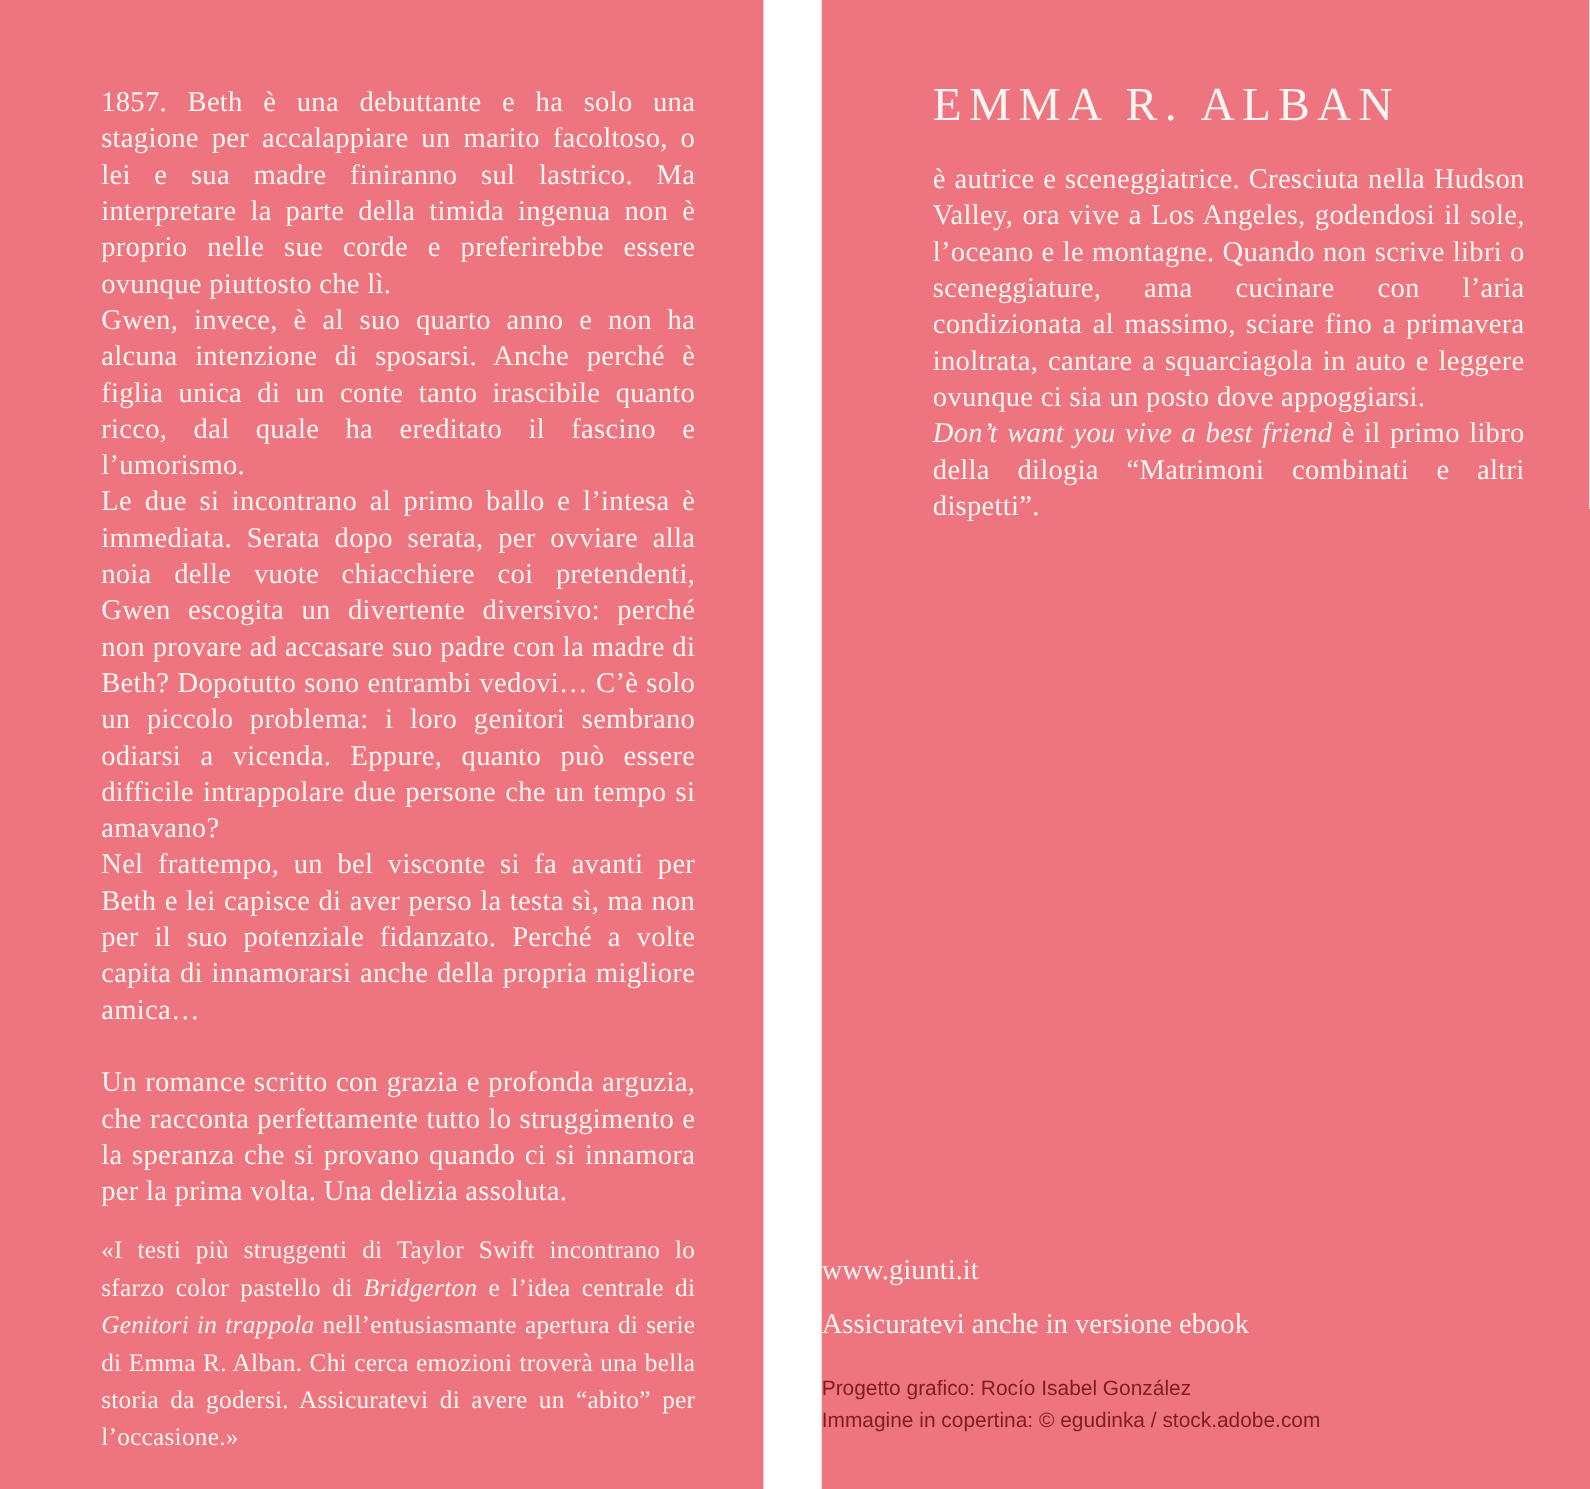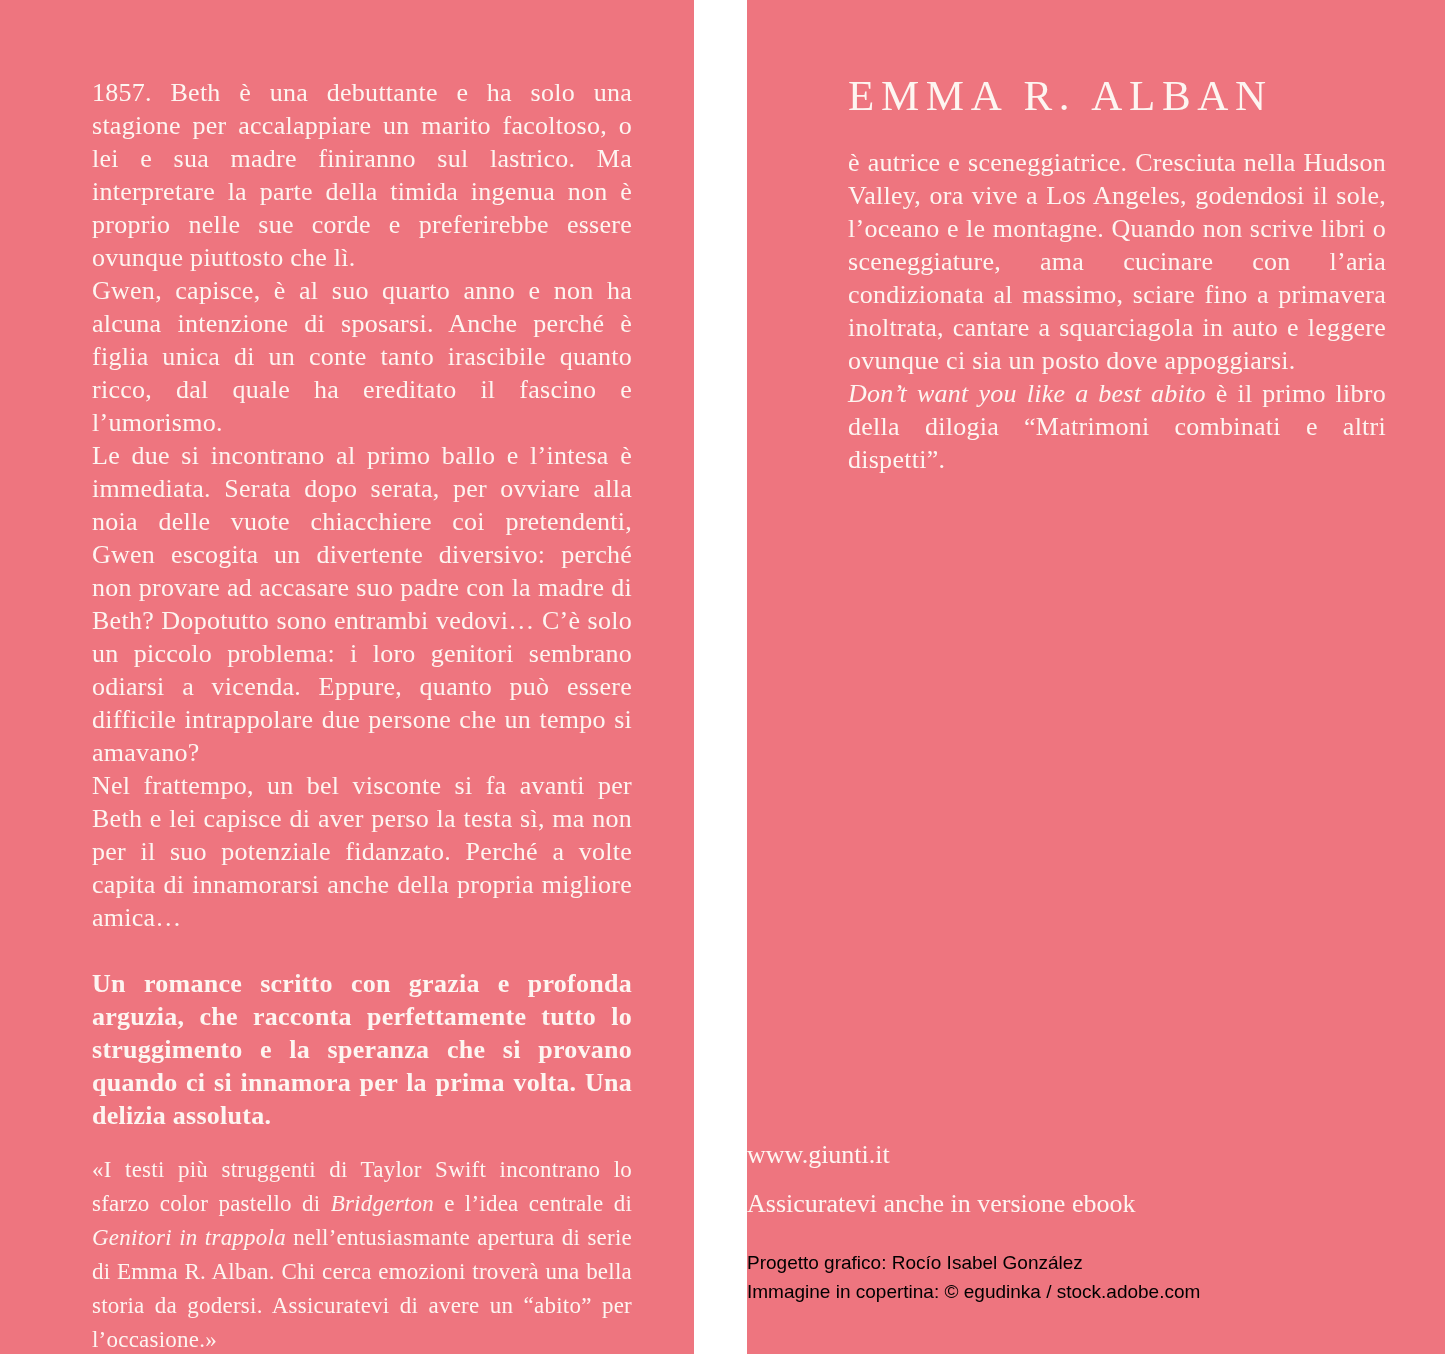--- a/index.html
+++ b/index.html
@@ -26,21 +26,21 @@
   .right-block { left: 101px; top: 72px; width: 538px; }
 
   p.body {
     margin: 0;
     font-size: 26px;
     line-height: 33px;
     text-align: justify;
     letter-spacing: 0.01em;
   }
   p.review {
-    font-weight: bold;
+    font-weight: normal;
     margin-top: 33px;
   }
   p.press {
     margin-top: 21px;
     font-size: 23px;
     line-height: 34px;
   }
   .italic { font-style: italic; }
 
   h1.author-name {
@@ -66,43 +66,43 @@
   p.ebook {
     margin-top: 16px !important;
     font-size: 26px;
     line-height: 33px;
   }
   .credits {
     margin-top: 28px;
     font-family: "Liberation Sans", sans-serif;
     font-size: 19px;
     line-height: 29px;
-    color: #000000;
+    color: #7f1d1d;
   }
 </style>
 </head>
 <body>
 
 <div class="flap flap-left">
   <div class="text-block left-block">
     <p class="body">1857. Beth è una debuttante e ha solo una stagione per accalappiare un marito facoltoso, o lei e sua madre finiranno sul lastrico. Ma interpretare la parte della timida ingenua non è proprio nelle sue corde e preferirebbe essere ovunque piuttosto che lì.</p>
-    <p class="body">Gwen, capisce, è al suo quarto anno e non ha alcuna intenzione di sposarsi. Anche perché è figlia unica di un conte tanto irascibile quanto ricco, dal quale ha ereditato il fascino e l’umorismo.</p>
+    <p class="body">Gwen, invece, è al suo quarto anno e non ha alcuna intenzione di sposarsi. Anche perché è figlia unica di un conte tanto irascibile quanto ricco, dal quale ha ereditato il fascino e l’umorismo.</p>
     <p class="body">Le due si incontrano al primo ballo e l’intesa è immediata. Serata dopo serata, per ovviare alla noia delle vuote chiacchiere coi pretendenti, Gwen escogita un divertente diversivo: perché non provare ad accasare suo padre con la madre di Beth? Dopotutto sono entrambi vedovi… C’è solo un piccolo problema: i loro genitori sembrano odiarsi a vicenda. Eppure, quanto può essere difficile intrappolare due persone che un tempo si amavano?</p>
     <p class="body">Nel frattempo, un bel visconte si fa avanti per Beth e lei capisce di aver perso la testa sì, ma non per il suo potenziale fidanzato. Perché a volte capita di innamorarsi anche della propria migliore amica…</p>
     <p class="body review">Un romance scritto con grazia e profonda arguzia, che racconta perfettamente tutto lo struggimento e la speranza che si provano quando ci si innamora per la prima volta. Una delizia assoluta.</p>
     <p class="body press"><span>«I testi più struggenti di Taylor Swift incontrano lo sfarzo color pastello di </span><span class="italic">Bridgerton</span><span> e l’idea centrale di </span><span class="italic">Genitori in trappola</span><span> nell’entusiasmante apertura di serie di Emma R. Alban. Chi cerca emozioni troverà una bella storia da godersi. Assicuratevi di avere un “abito” per l’occasione.»</span></p>
 
   </div>
 </div>
 
 <div class="flap flap-right">
   <div class="text-block right-block">
     <h1 class="author-name">EMMA R. ALBAN</h1>
     <p class="body">è autrice e sceneggiatrice. Cresciuta nella Hudson Valley, ora vive a Los Angeles, godendosi il sole, l’oceano e le montagne. Quando non scrive libri o sceneggiature, ama cucinare con l’aria condizionata al massimo, sciare fino a primavera inoltrata, cantare a squarciagola in auto e leggere ovunque ci sia un posto dove appoggiarsi.</p>
-    <p class="body"><span class="italic">Don’t want you like a best abito</span><span> è il primo libro della dilogia “Matrimoni combinati e altri dispetti”.</span></p>
+    <p class="body"><span class="italic">Don’t want you vive a best friend</span><span> è il primo libro della dilogia “Matrimoni combinati e altri dispetti”.</span></p>
   </div>
 
   <div class="right-footer">
     <p class="website">www.giunti.it</p>
     <p class="ebook">Assicuratevi anche in versione ebook</p>
     <div class="credits">
       <p>Progetto grafico: Rocío Isabel González</p>
       <p>Immagine in copertina: © egudinka / stock.adobe.com</p>
     </div>
   </div>

